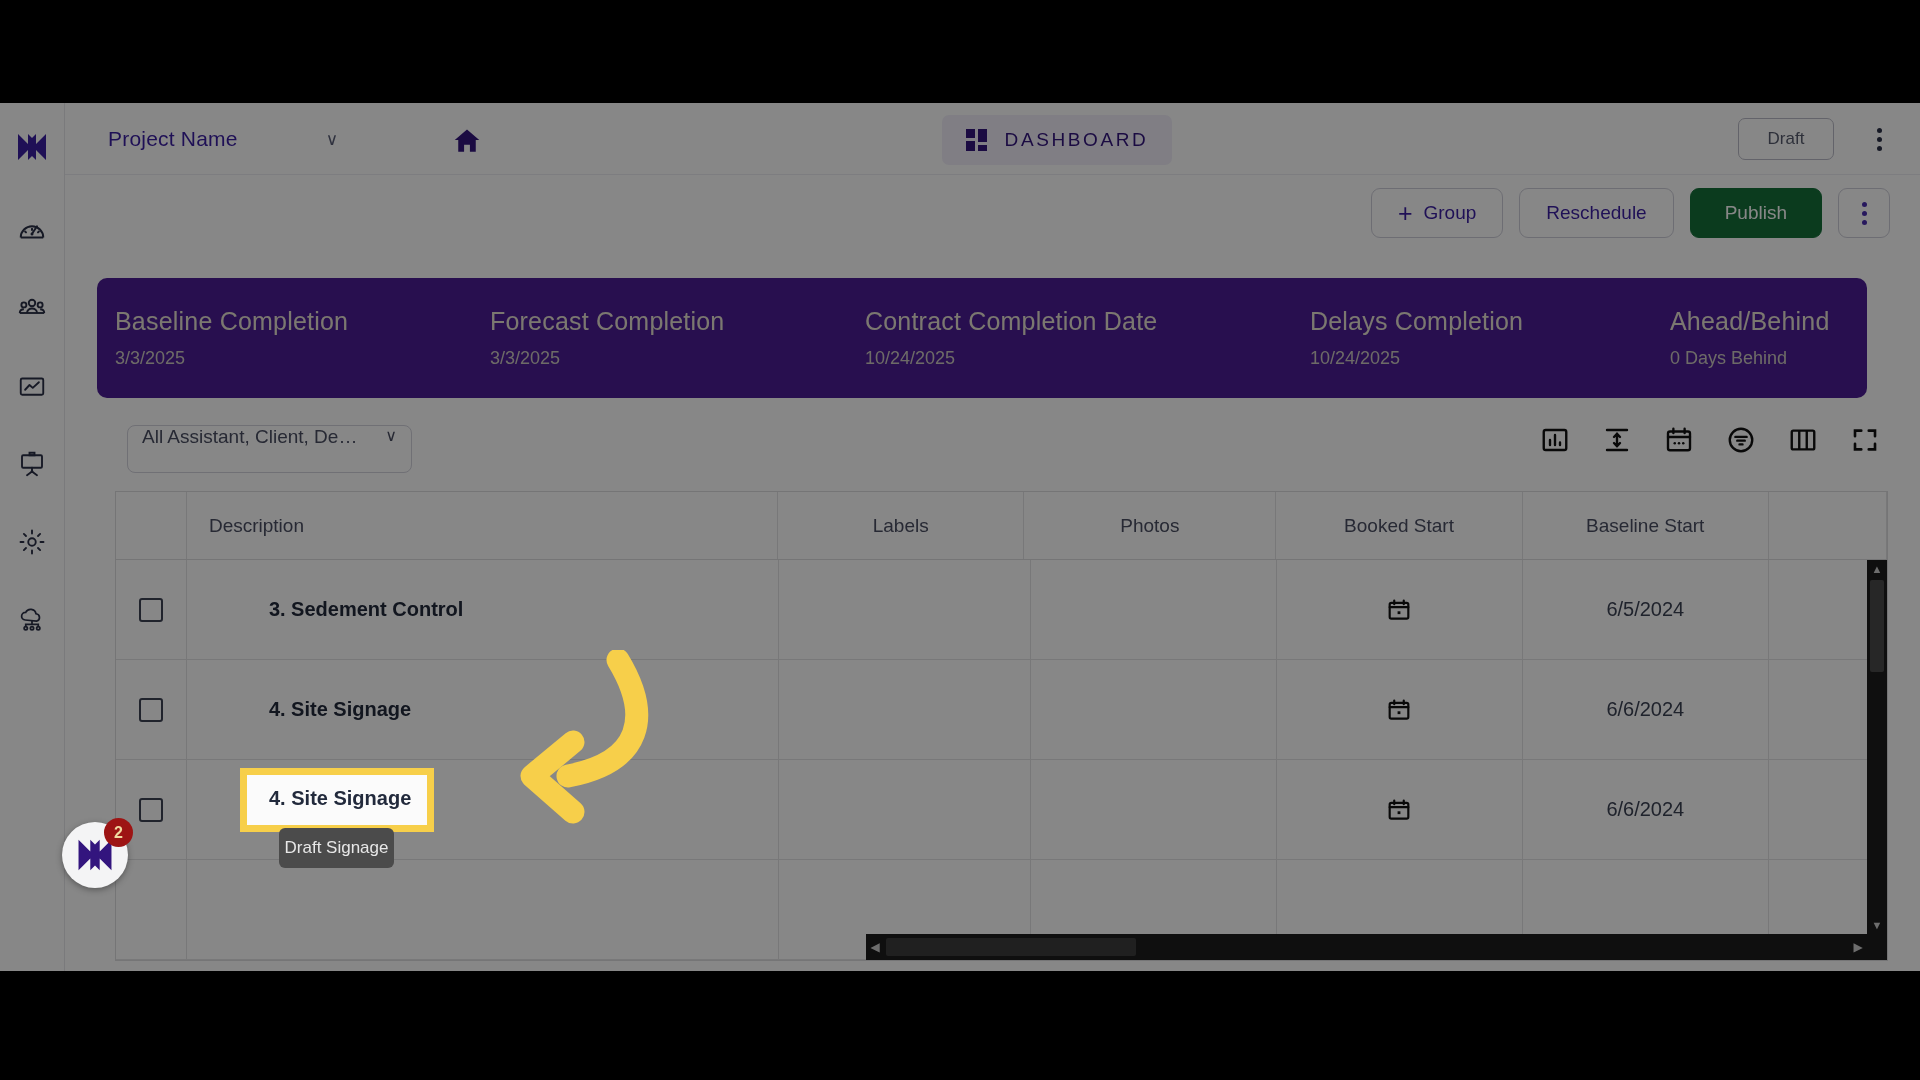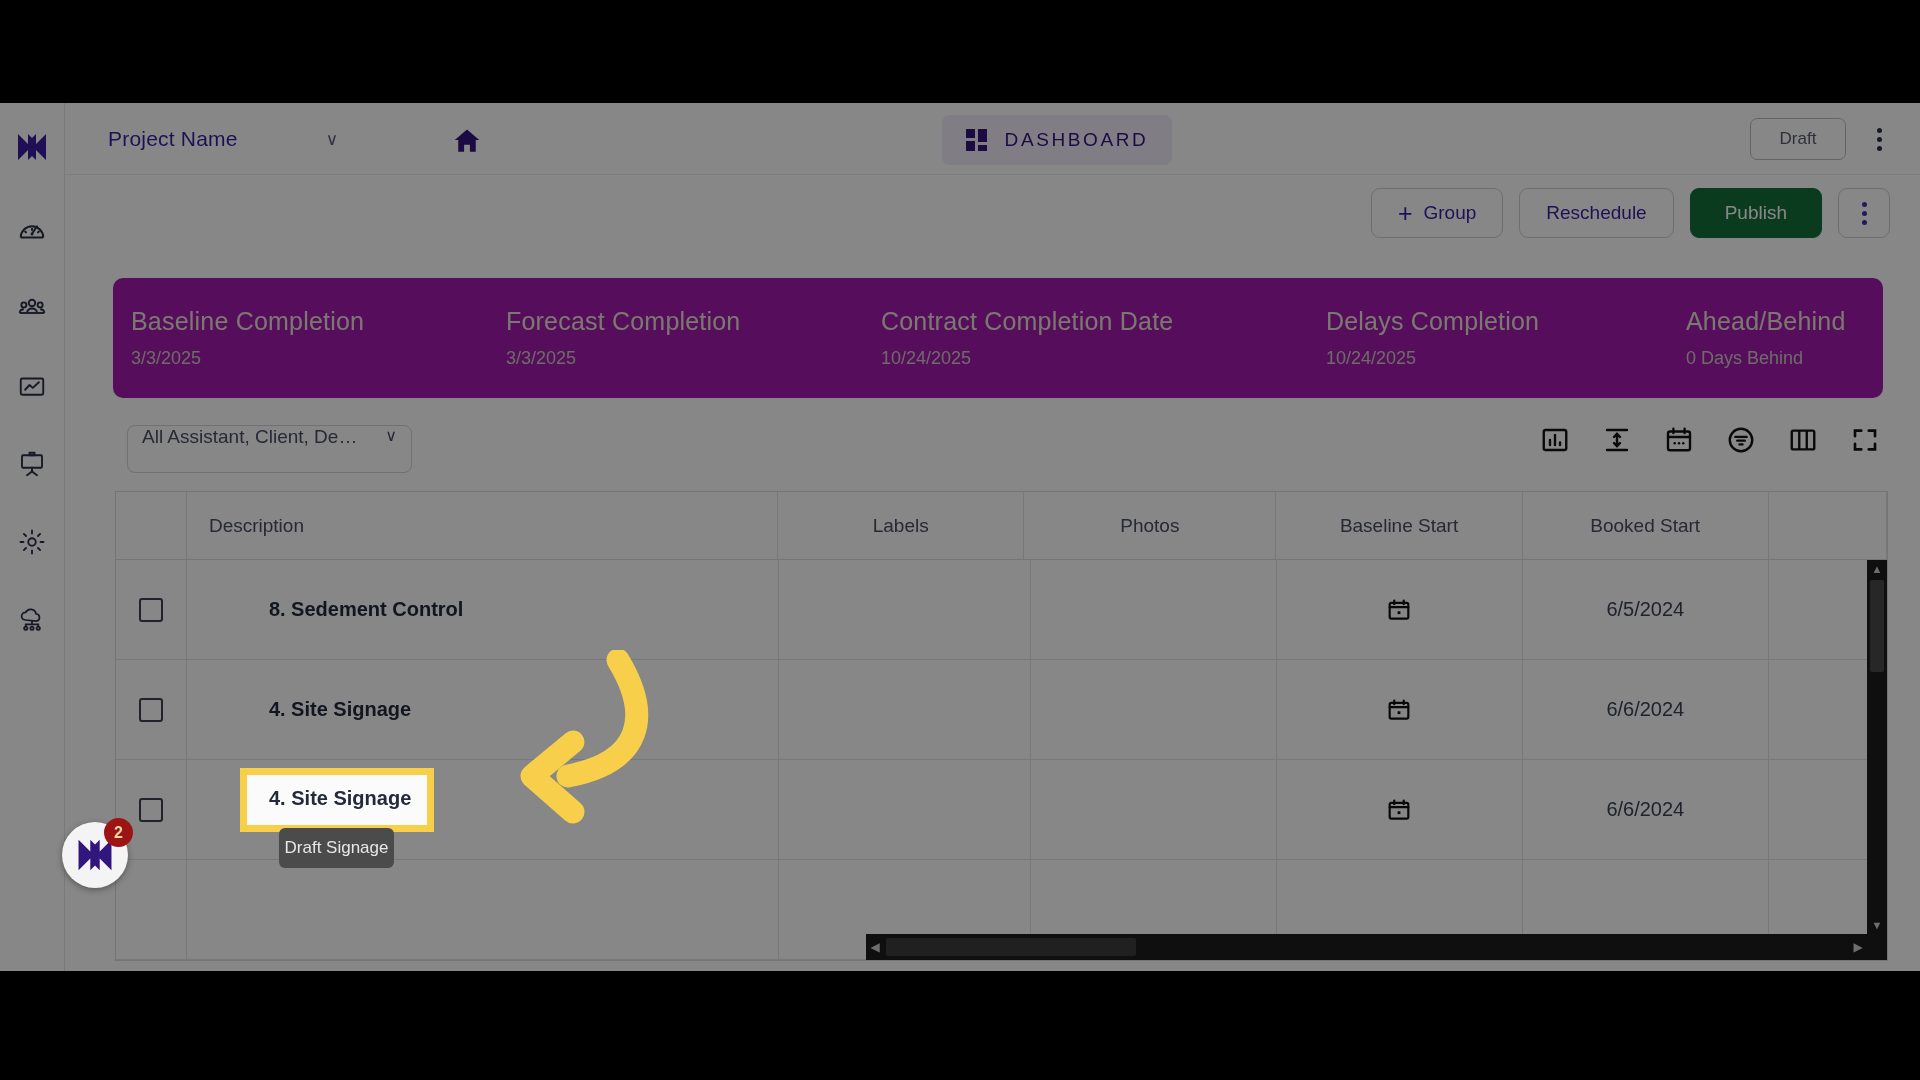--- a/index.html
+++ b/index.html
@@ -71,21 +71,21 @@
   }
   #dash-btn .g1 { left: 0; top: 0; width: 9px; height: 9px; }
   #dash-btn .g2 { left: 12px; top: 0; width: 9px; height: 13px; }
   #dash-btn .g3 { left: 0; top: 12px; width: 9px; height: 10px; }
   #dash-btn .g4 { left: 12px; top: 16px; width: 9px; height: 6px; }
   #dash-btn .dash-label {
     color: #33157e; font-size: 19px; letter-spacing: 2.6px; font-weight: 500;
   }
   .topbar-right {
     position: absolute; right: 28px; top: 15px;
-    display: flex; align-items: center; gap: 20px;
+    display: flex; align-items: center; gap: 32px;
   }
   .draft-chip {
     width: 96px; height: 42px; border: 1px solid #bcbcc8; border-radius: 7px;
     color: #575c6e; font-size: 17px;
     display: flex; align-items: center; justify-content: center; background: #fff;
   }
   .kebab {
     width: 26px; height: 40px;
     display: flex; flex-direction: column; align-items: center; justify-content: center; gap: 4px;
   }
@@ -105,22 +105,22 @@
   .btn .plus { font-size: 25px; line-height: 1; color: #3b1fa3; font-weight: 400; }
   .btn.primary {
     background: #16703a; border: 1px solid #16703a; color: #ffffff; padding: 0 34px;
   }
   .btn.square {
     width: 52px; padding: 0;
   }
 
   
   #banner {
-    position: absolute; left: 48px; top: 175px; width: 1770px; height: 120px;
-    background: #a21caf; border-radius: 10px;
+    position: absolute; left: 32px; top: 175px; width: 1770px; height: 120px;
+    background: #4c1d95; border-radius: 10px;
     display: flex; align-items: center; padding-left: 18px;
   }
   #banner .stat { flex: 0 0 auto; }
   #banner .stat .lbl {
     color: #e8e2d4; font-size: 25px; letter-spacing: .2px; margin-bottom: 12px;
   }
   #banner .stat .val { color: #cfcbc3; font-size: 18px; }
   #banner .stat:nth-child(1) { width: 375px; }
   #banner .stat:nth-child(2) { width: 375px; }
   #banner .stat:nth-child(3) { width: 445px; }
@@ -463,30 +463,30 @@
         </div>
       </div>
 
       <div id="grid">
 
         <div id="ghead">
           <div class="hc c-check"></div>
           <div class="hc c-desc">Description</div>
           <div class="hc c-labels">Labels</div>
           <div class="hc c-photos">Photos</div>
+          <div class="hc c-booked">Booked Start</div>
           <div class="hc c-base">Baseline Start</div>
-          <div class="hc c-booked">Booked Start</div>
           <div class="hc c-extra"></div>
         </div>
 
         <div class="grow">
           <div class="gc c-check">
               <span class="chk"></span>
             </div>
-          <div class="gc c-desc">8. Sedement Control</div>
+          <div class="gc c-desc">3. Sedement Control</div>
           <div class="gc c-photos"></div>
           <div class="gc c-labels"></div>
           <div class="gc c-booked">
             <span class="cal-ico">
               <svg viewBox="0 0 24 24" fill="none" stroke="#111" stroke-width="2">
                 <rect x="3.4" y="5.4" width="17.2" height="14.6" rx="1.5"></rect>
                 <path d="M3.4 9.4h17.2M7.6 3.2v3.4M16.4 3.2v3.4" stroke-linecap="round"></path>
                 <rect x="10.7" y="13.2" width="2.6" height="2.6" fill="#111" stroke="none"></rect>
               </svg>
             </span>

